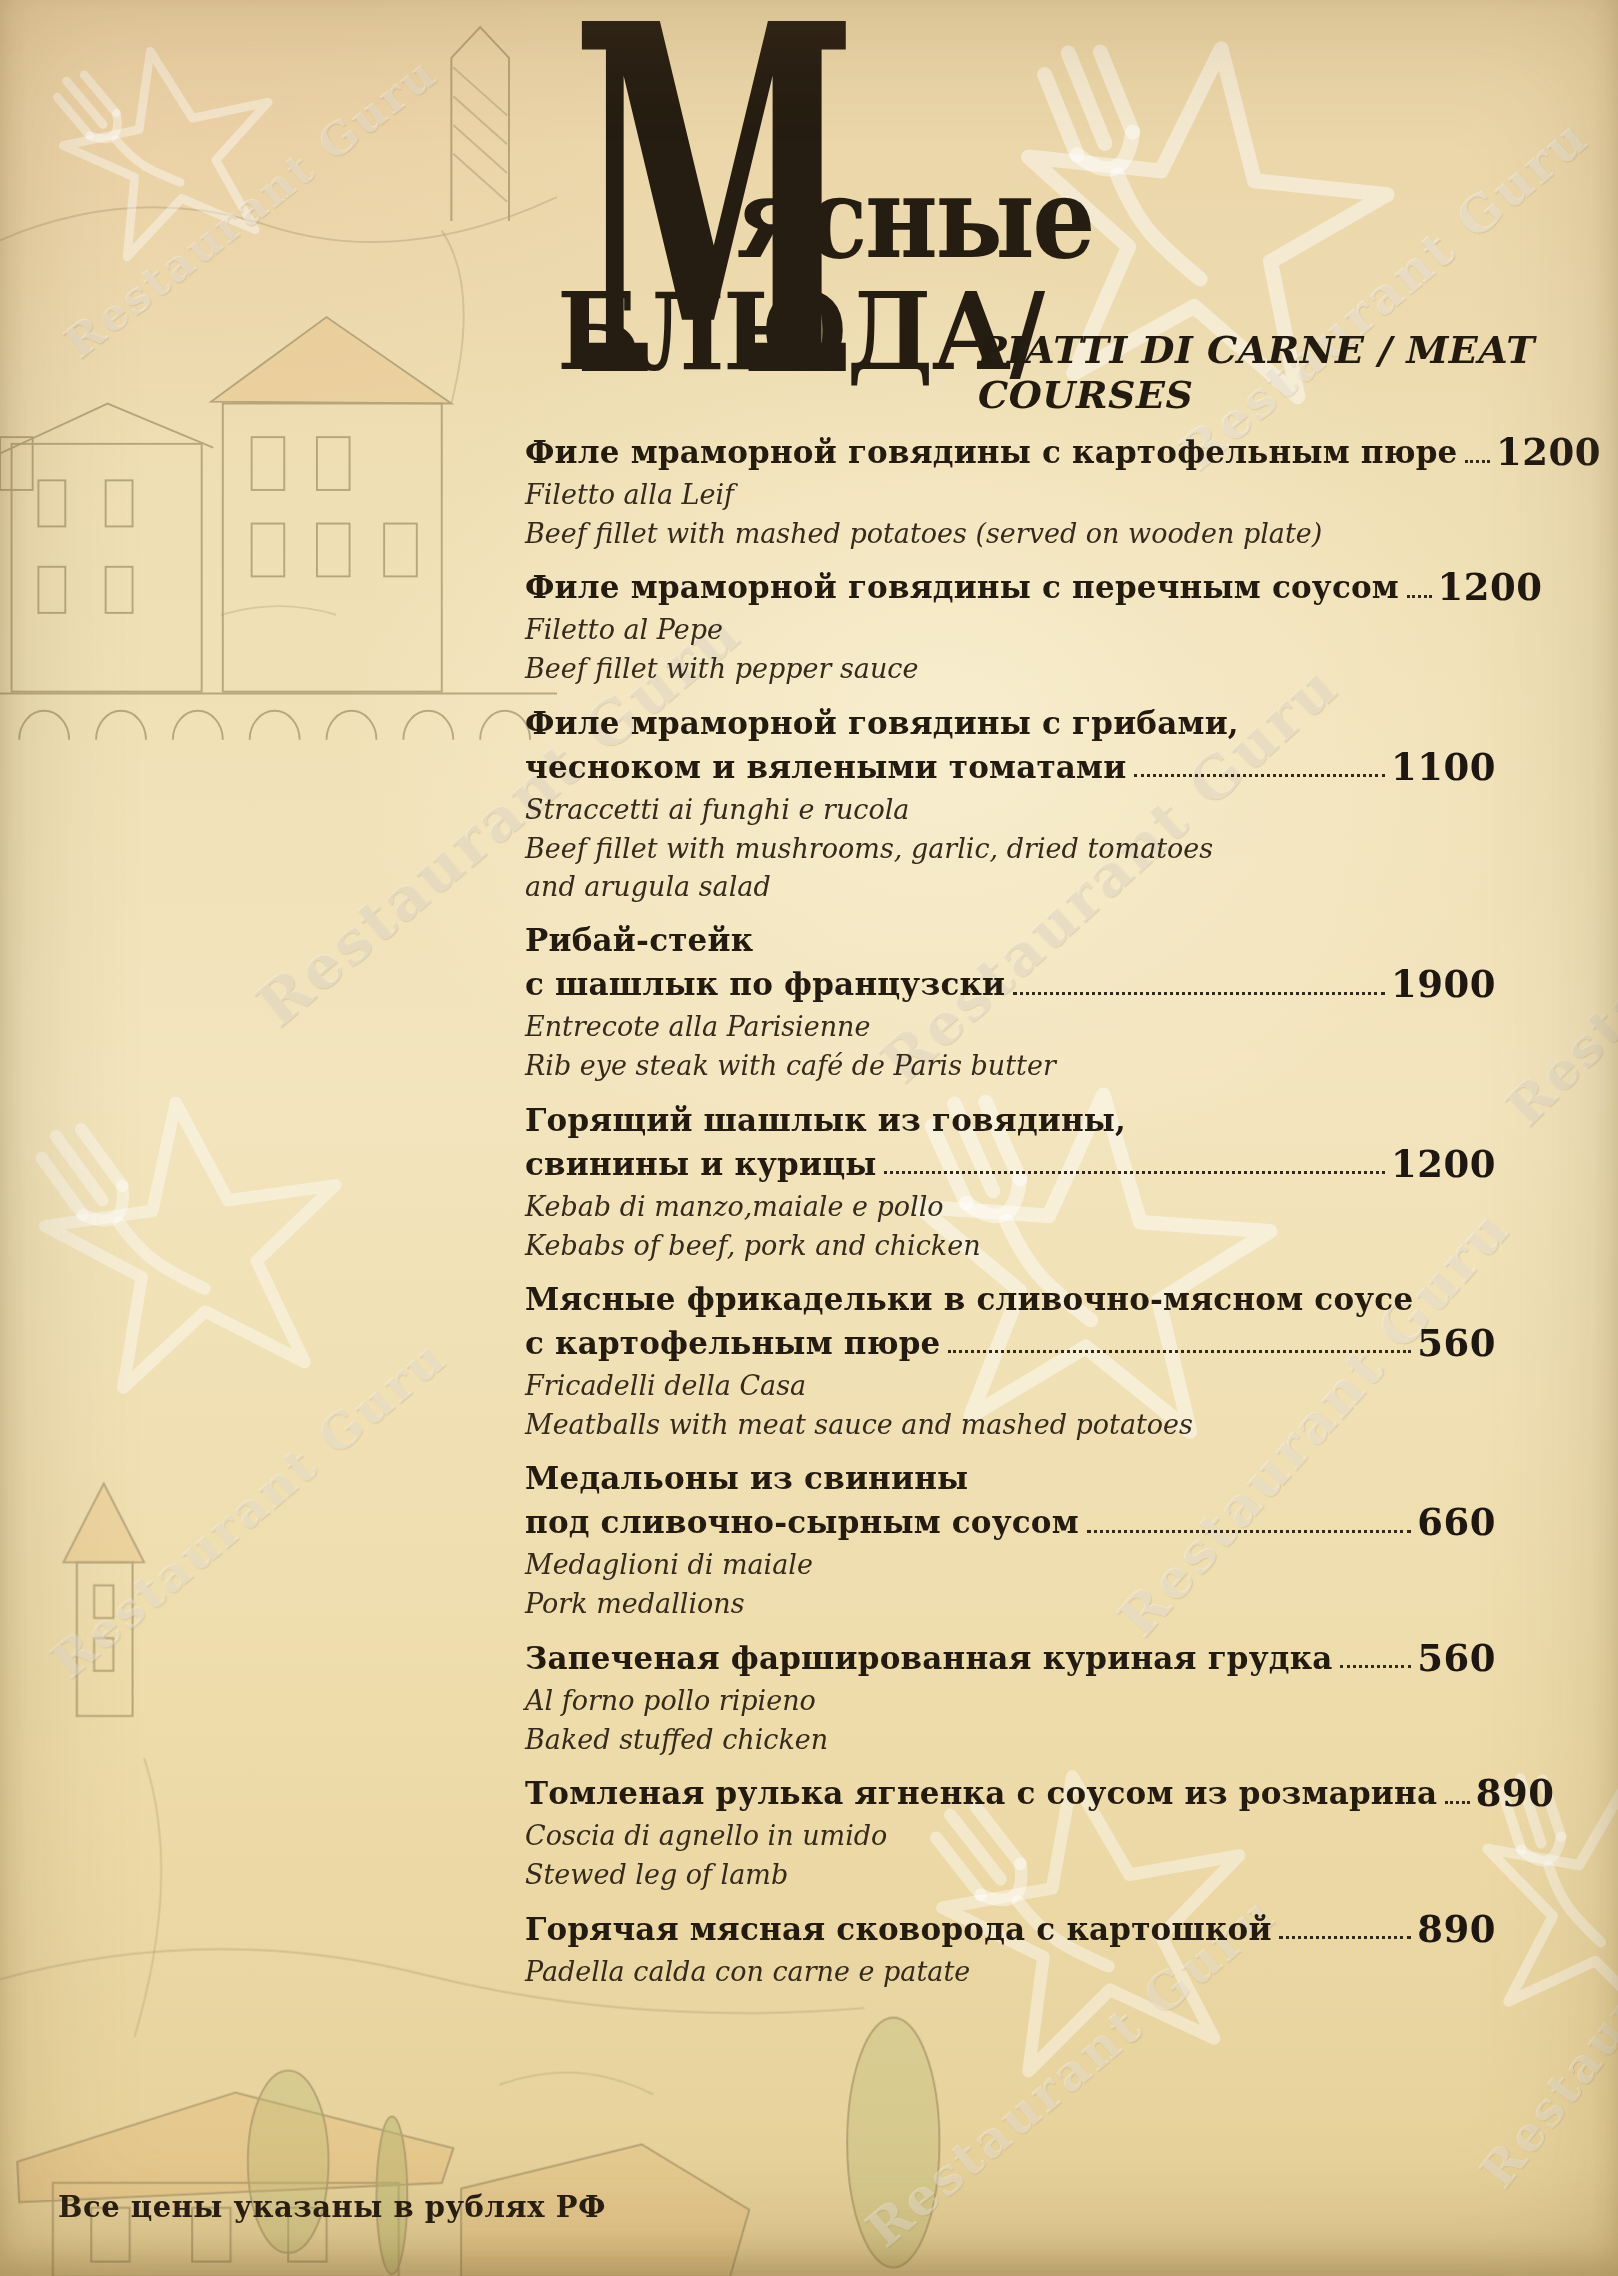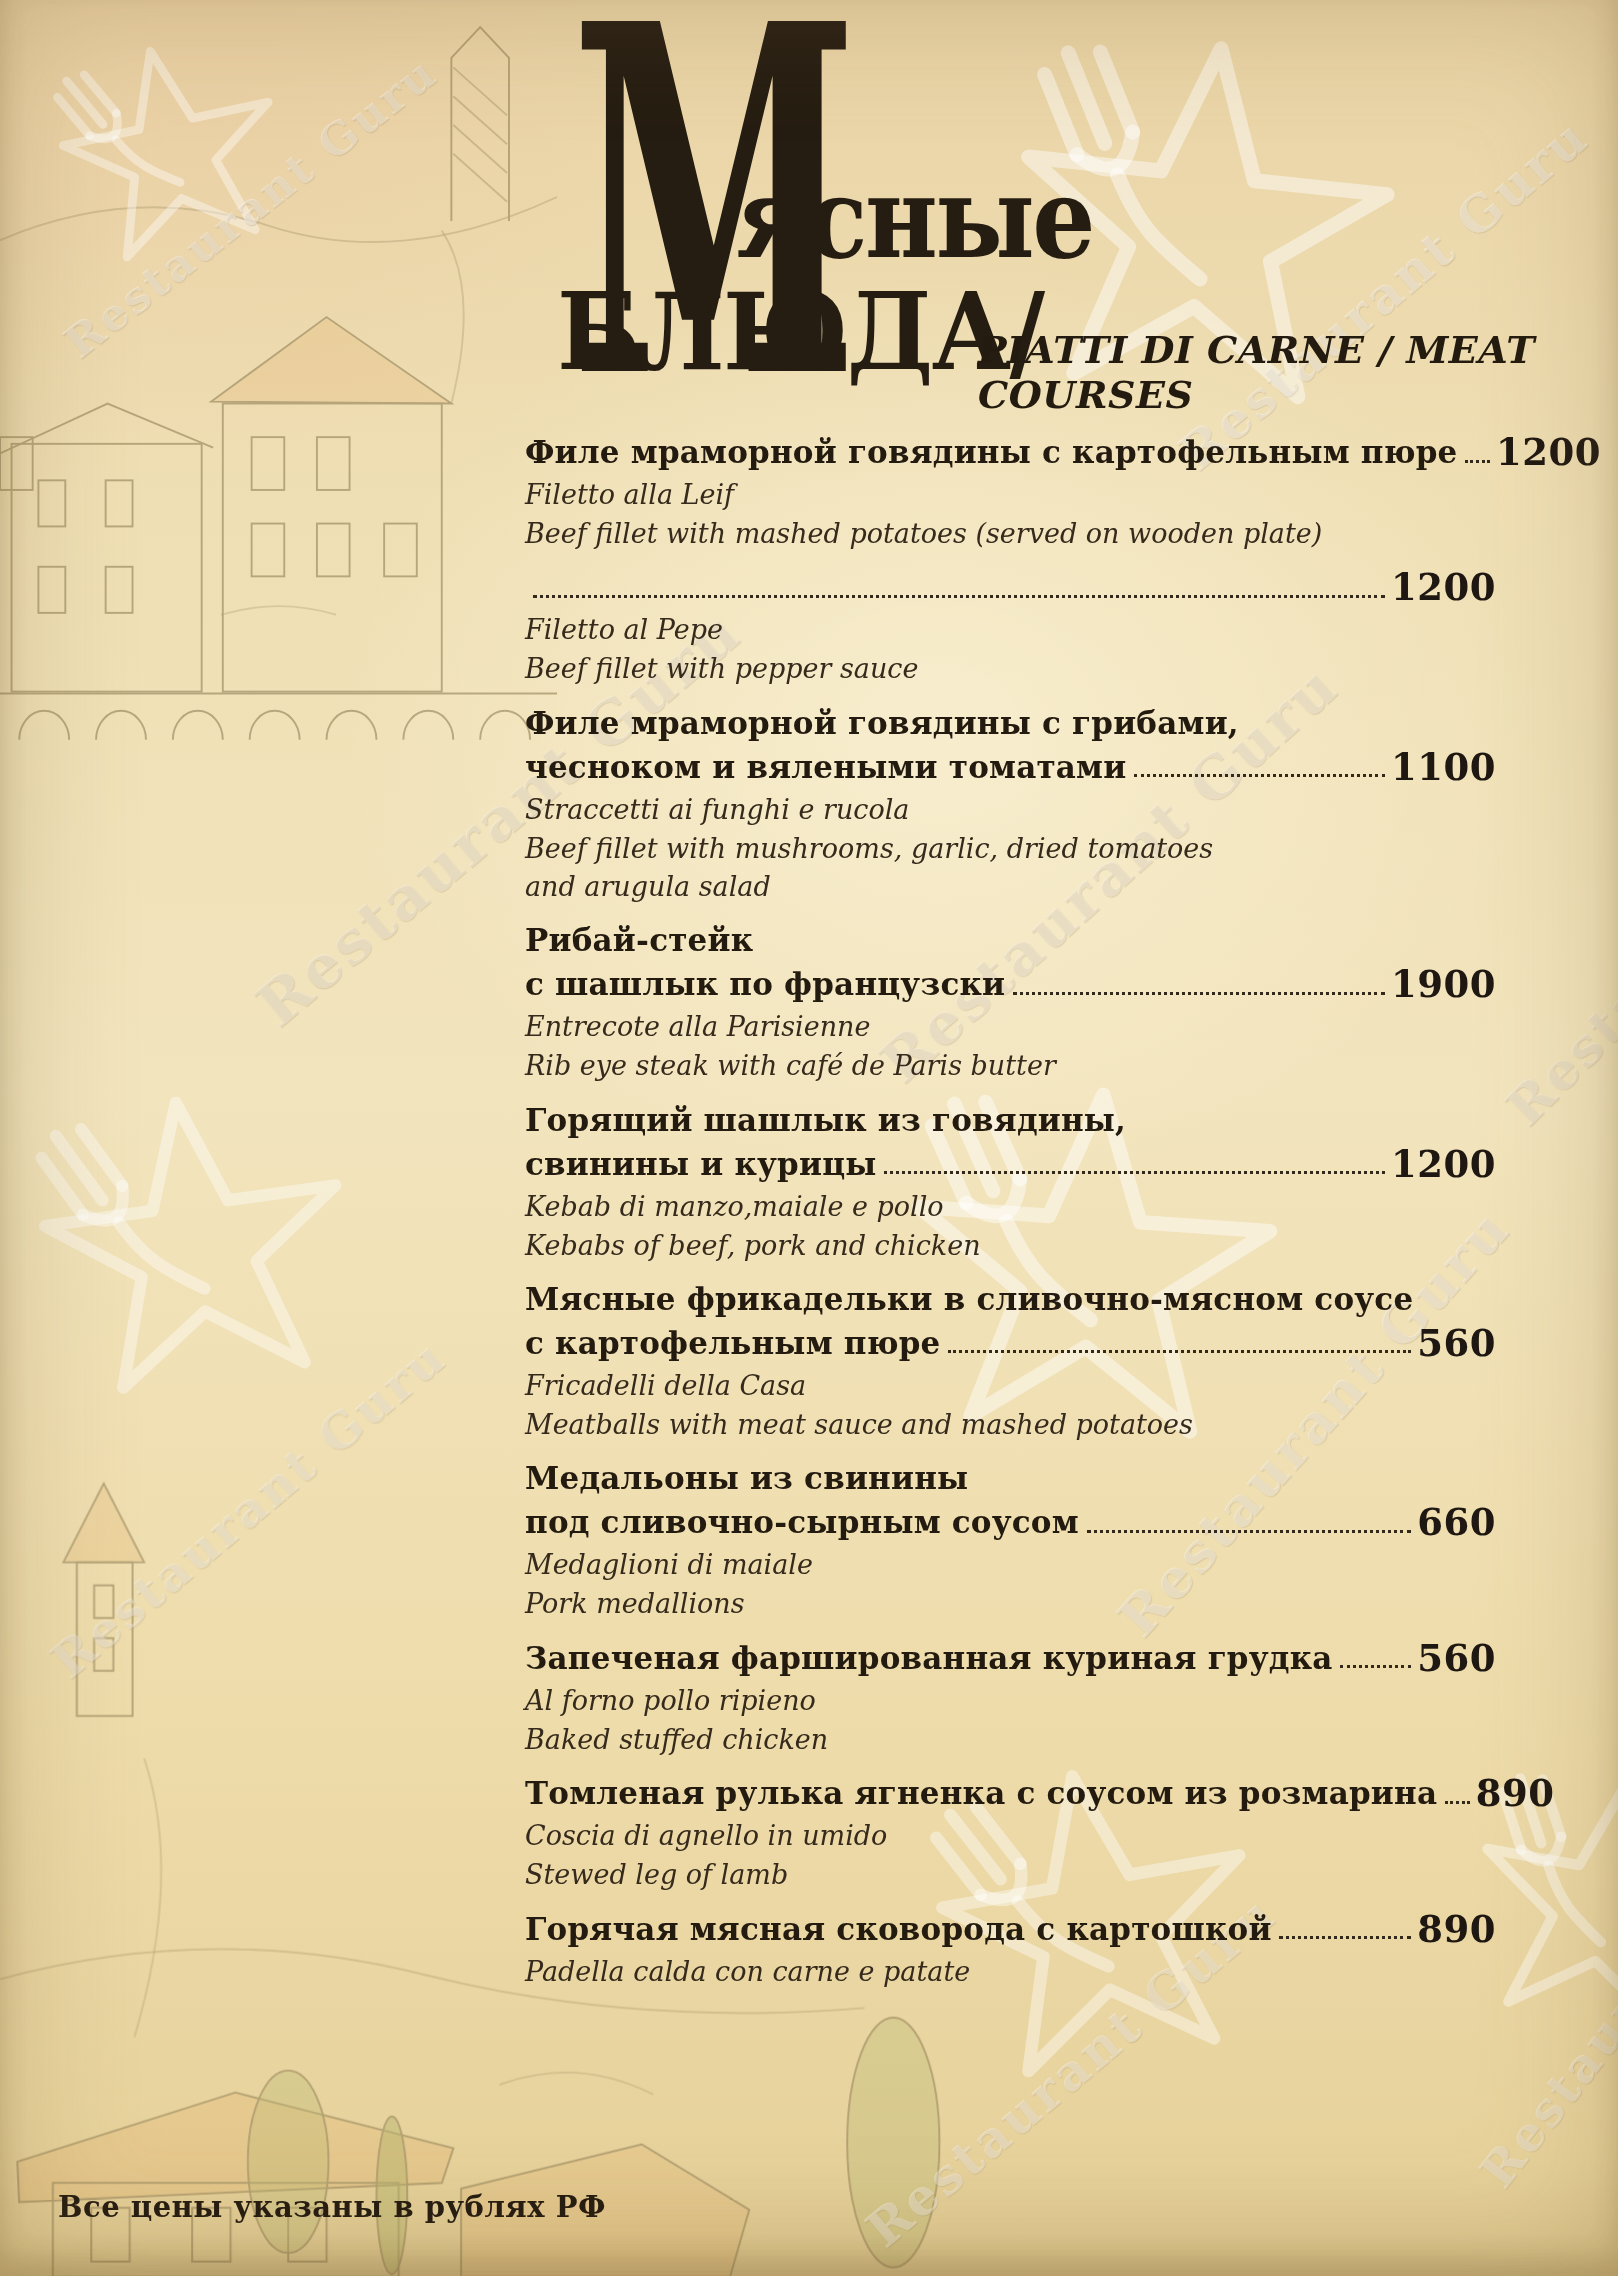--- a/index.html
+++ b/index.html
@@ -202,20 +202,21 @@
       </div>
       <div class="it">Filetto alla Leif</div>
       <div class="en-lines">
             <div class="en">Beef fillet with mashed potatoes (served on wooden plate)</div>
           </div>
     </div>
 
     <div class="item">
 
       <div class="trow">
+        <span class="ttl t2">Филе мраморной говядины с перечным соусом</span>
         <span class="leader"></span>
         <span class="price">1200</span>
       </div>
       <div class="it">Filetto al Pepe</div>
       <div class="en-lines">
             <div class="en">Beef fillet with pepper sauce</div>
           </div>
     </div>
 
     <div class="item">

